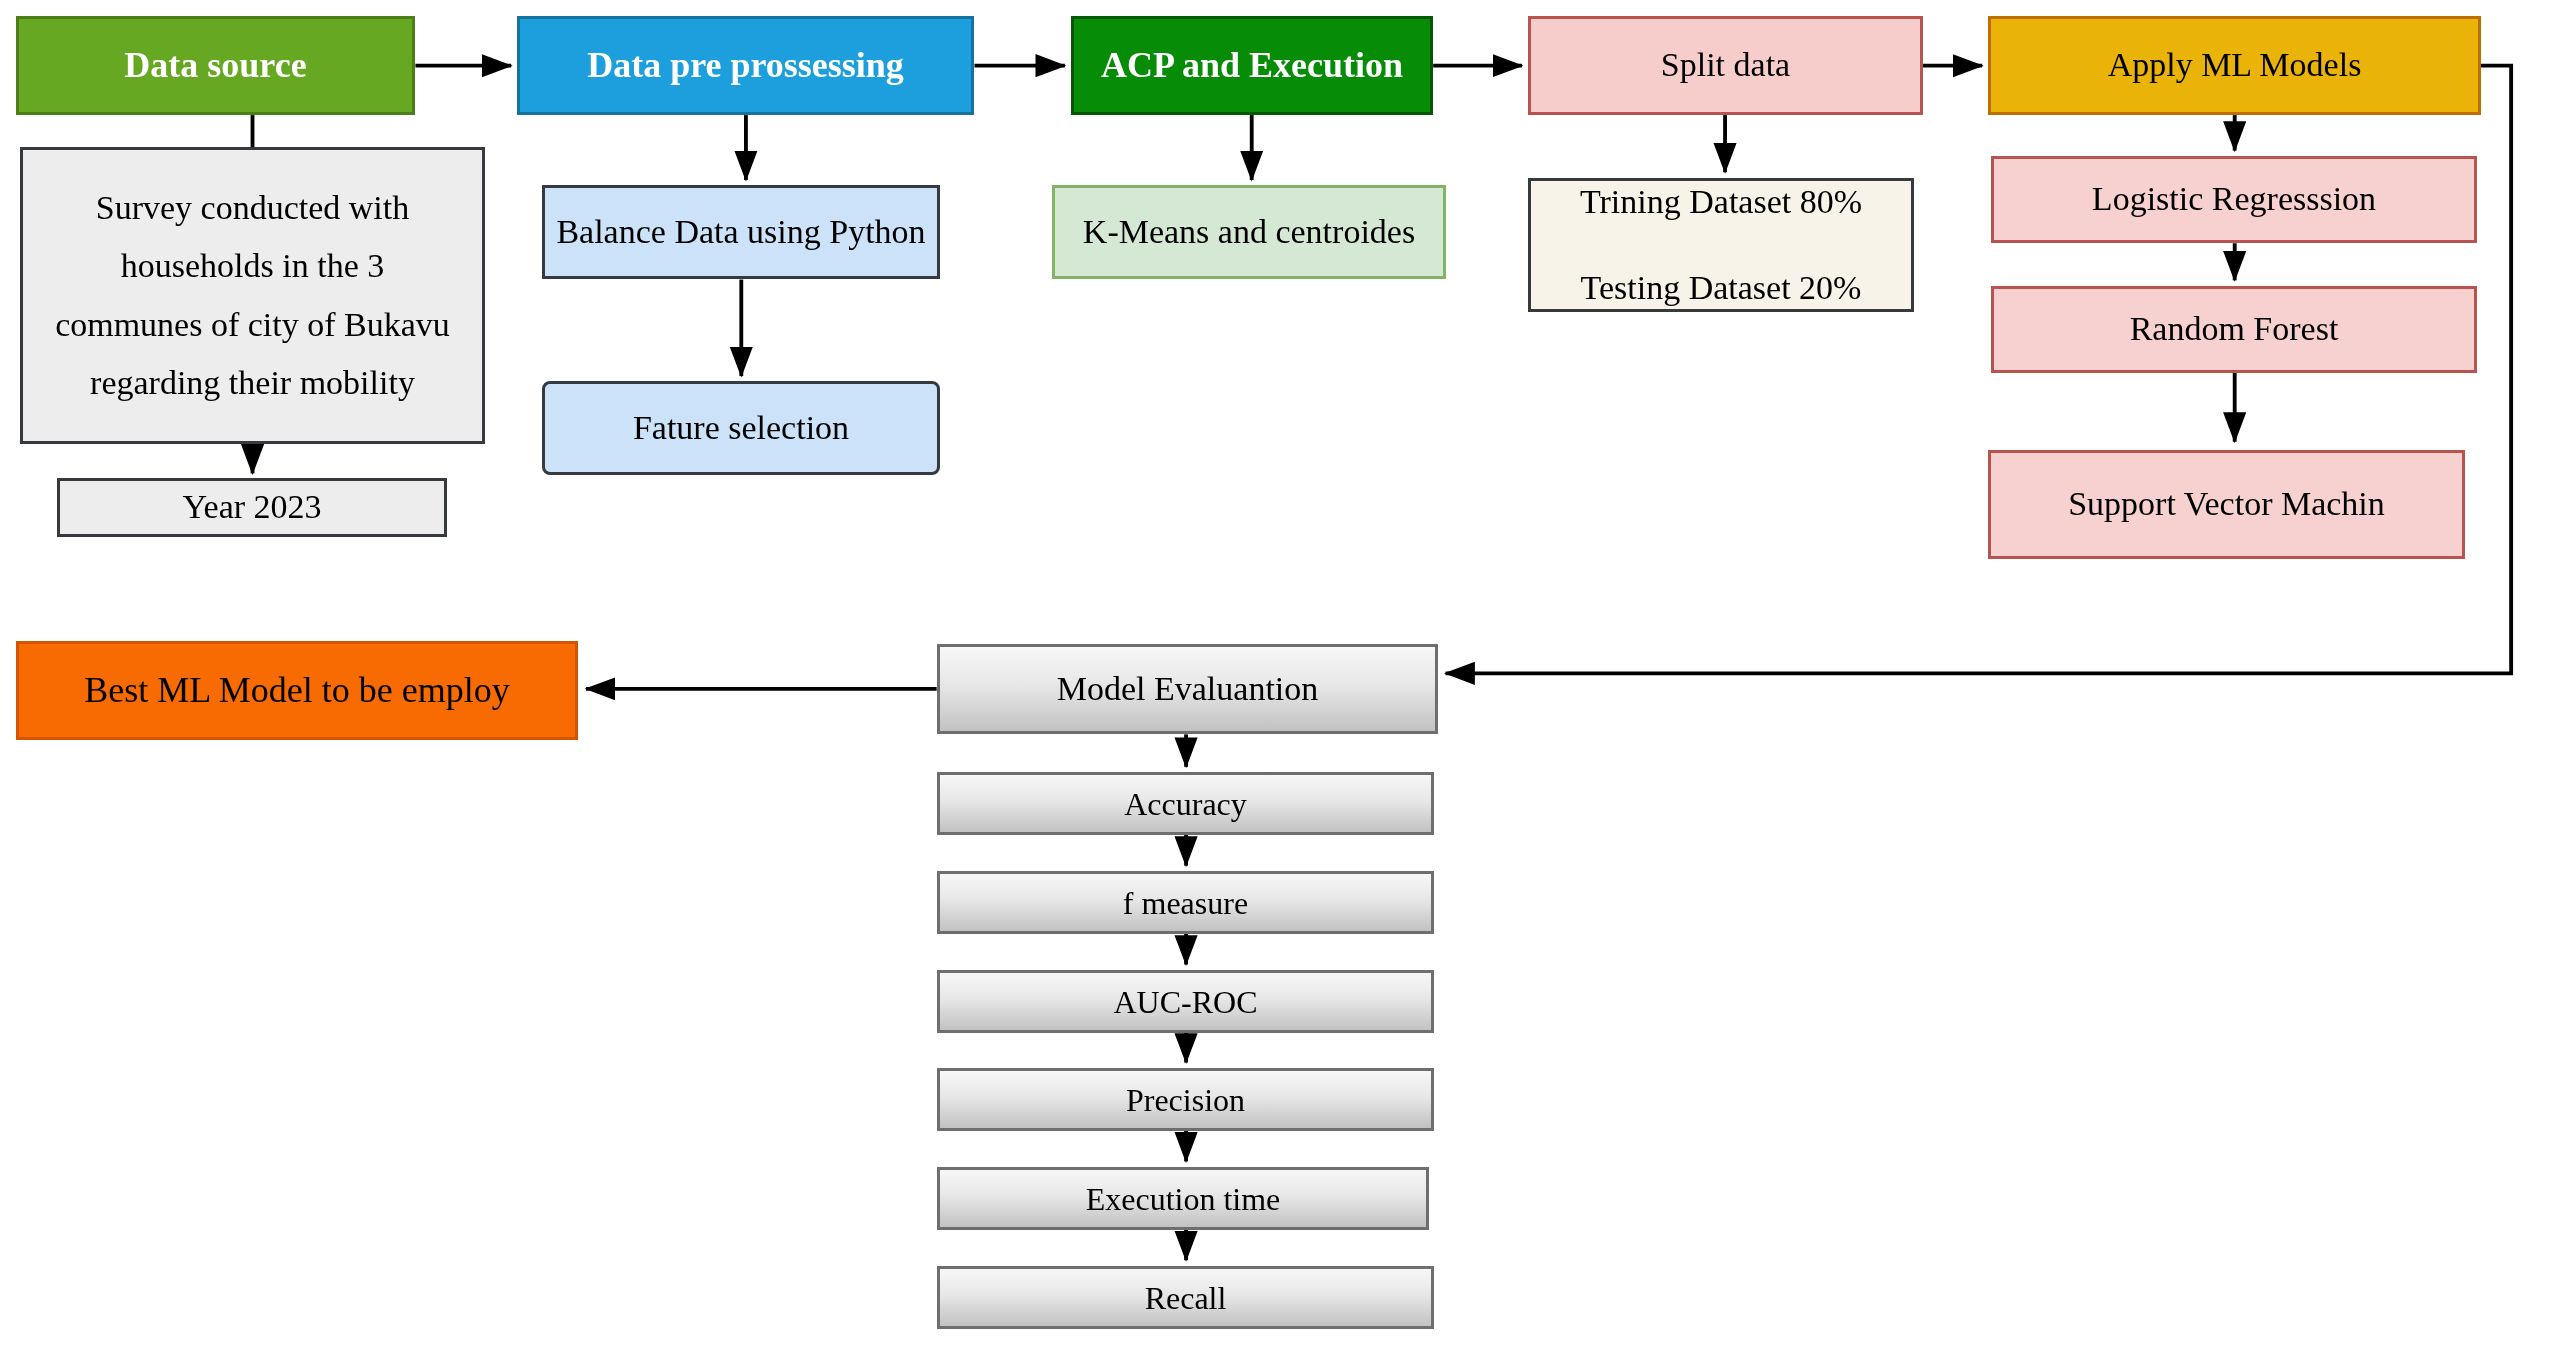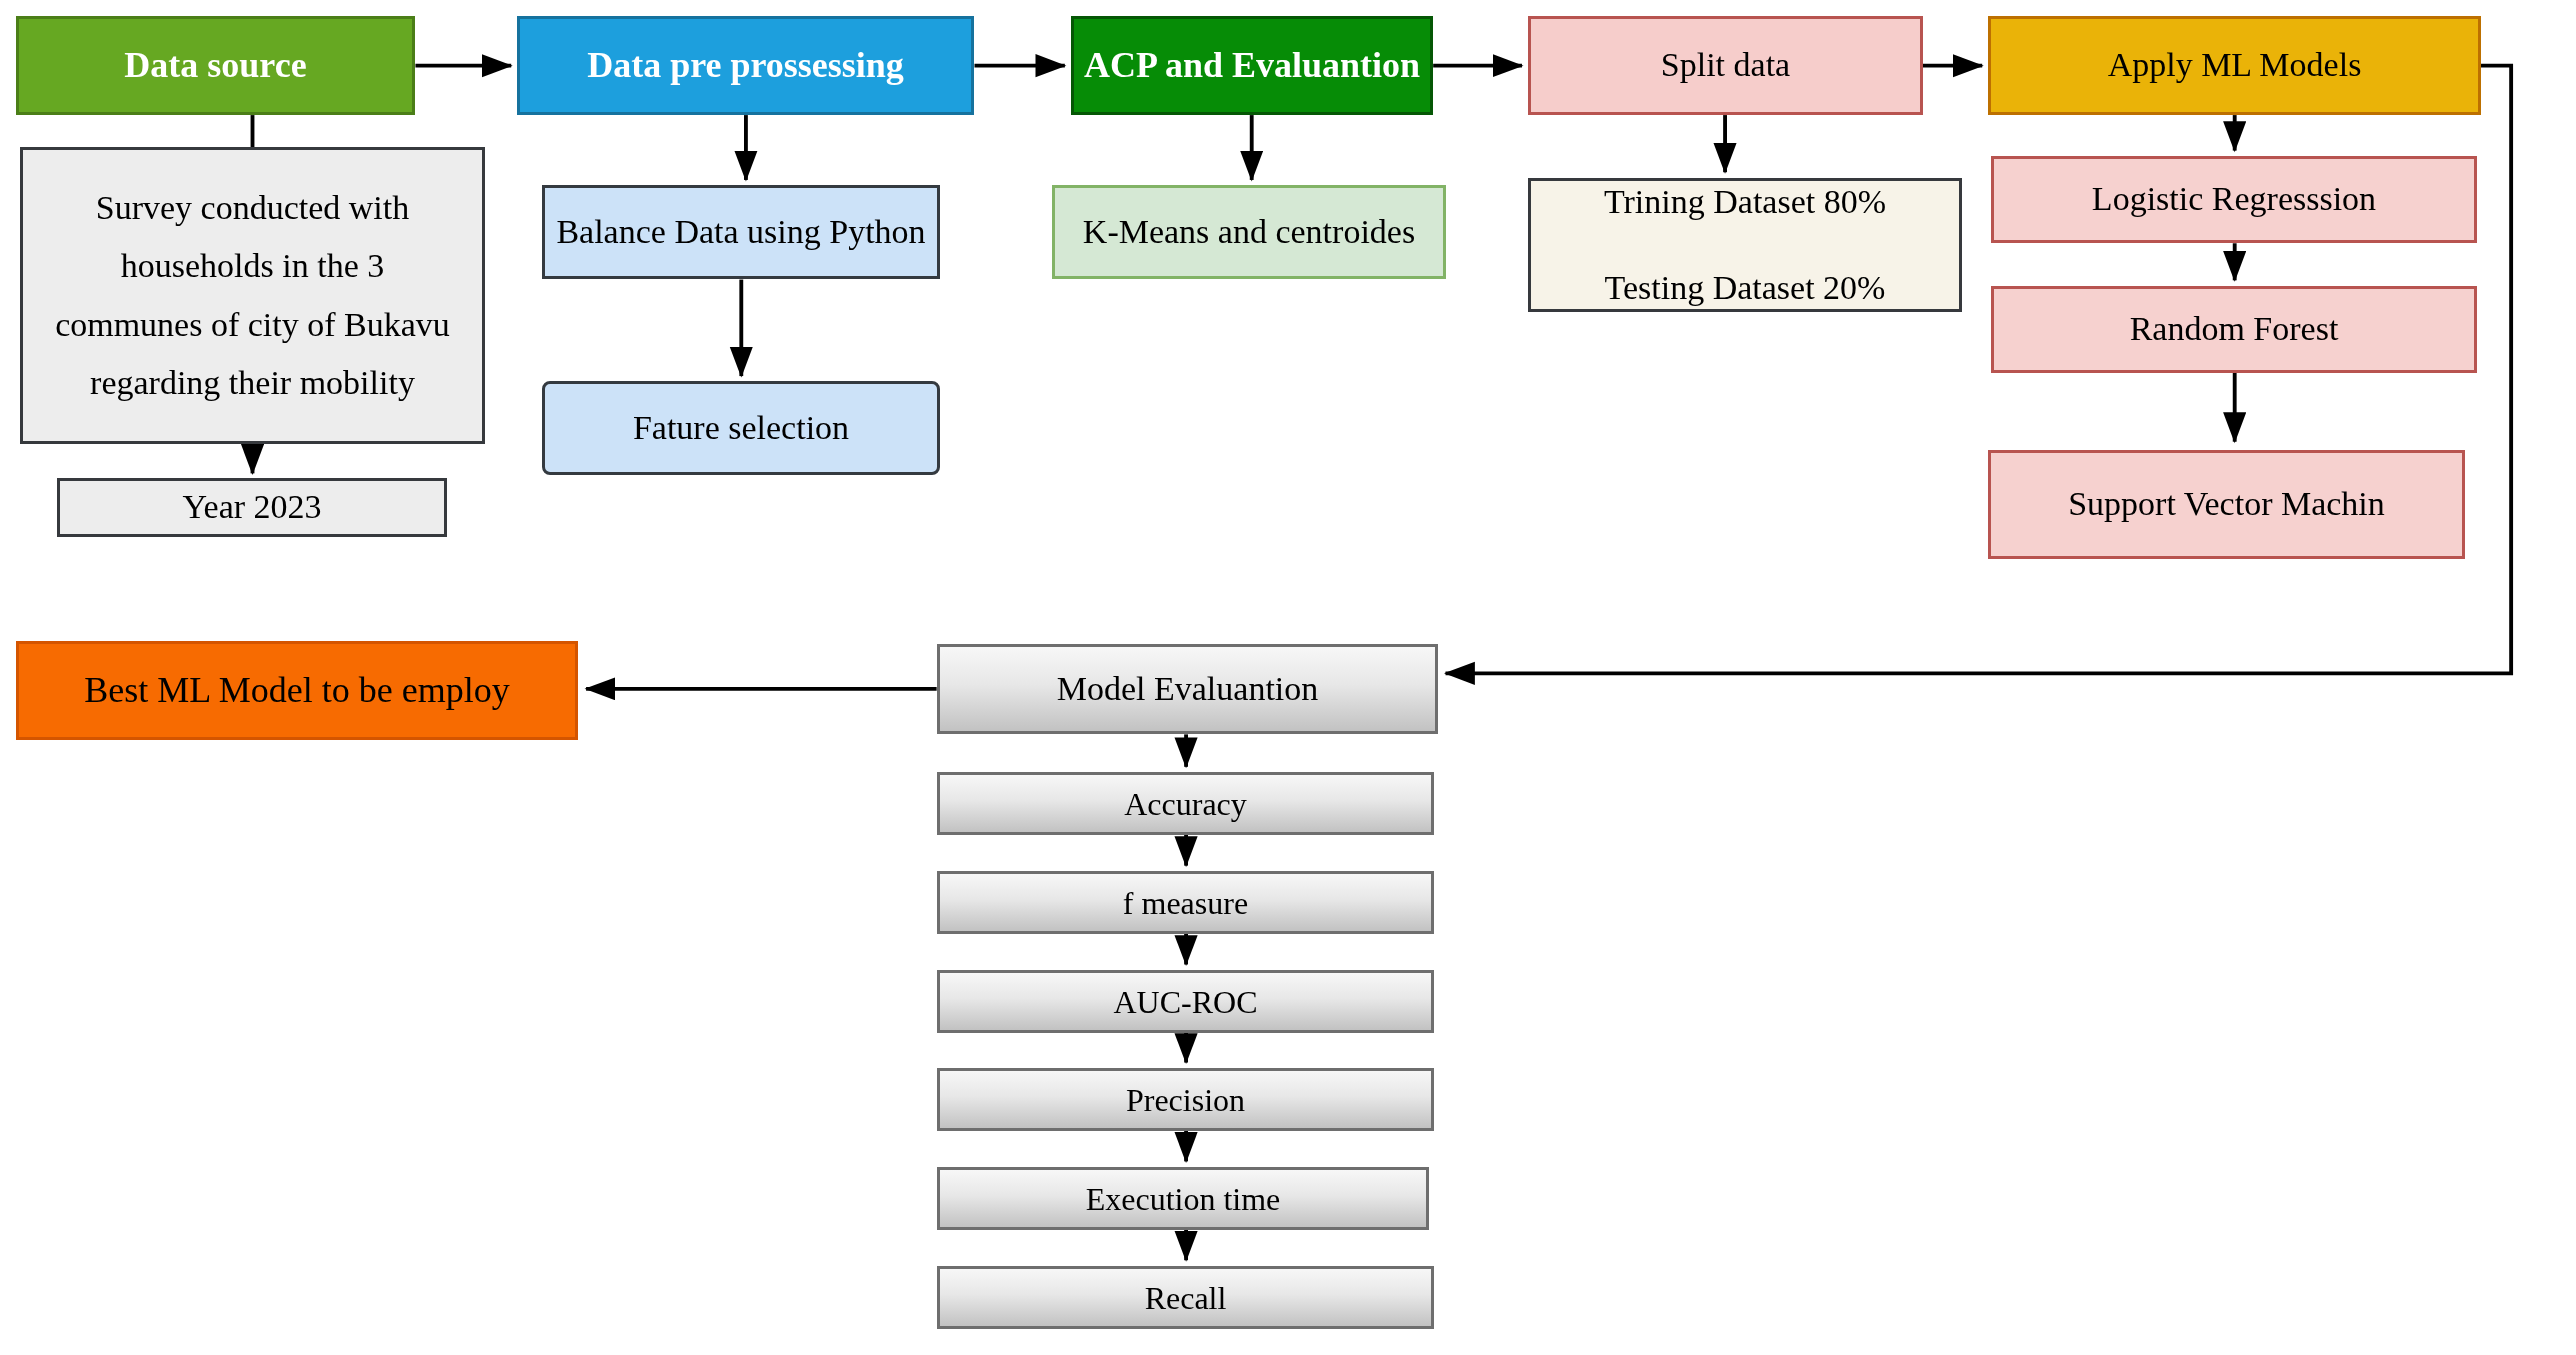--- a/index.html
+++ b/index.html
@@ -64,33 +64,33 @@
   <line x1="1536" y1="951" x2="1536" y2="993" marker-end="url(#ah)"></line>
   <line x1="1536" y1="1081" x2="1536" y2="1121" marker-end="url(#ah)"></line>
   <line x1="1536" y1="1209" x2="1536" y2="1249" marker-end="url(#ah)"></line>
   <line x1="1536" y1="1337" x2="1536" y2="1376" marker-end="url(#ah)"></line>
   <line x1="1536" y1="1464" x2="1536" y2="1504" marker-end="url(#ah)"></line>
   <line x1="1536" y1="1592" x2="1536" y2="1632" marker-end="url(#ah)"></line>
 </svg>
 
 <div class="node green hdr" style="left:16px;top:16px;width:399px;height:99px;">Data source</div>
 <div class="node blue hdr" style="left:517px;top:16px;width:457px;height:99px;">Data pre prossessing</div>
-<div class="node dgreen hdr" style="left:1071px;top:16px;width:362px;height:99px;">ACP and Evaluantion</div>
+<div class="node dgreen hdr" style="left:1071px;top:16px;width:362px;height:99px;">ACP and Execution</div>
 <div class="node pink" style="left:1528px;top:16px;width:395px;height:99px;">Split data</div>
 <div class="node amber" style="left:1988px;top:16px;width:493px;height:99px;">Apply ML Models</div>
 
 <div class="node lgray survey-text" style="left:20px;top:147px;width:465px;height:297px;">Survey conducted  with households in the 3 communes of city of Bukavu regarding their mobility</div>
 <div class="node lgray" style="left:57px;top:478px;width:390px;height:59px;">Year 2023</div>
 
 <div class="node lblue" style="left:542px;top:185px;width:398px;height:94px;">Balance Data using Python</div>
 <div class="node lblue" style="left:542px;top:381px;width:398px;height:94px;border-radius:8px;">Fature selection</div>
 
 <div class="node lgreen" style="left:1052px;top:185px;width:394px;height:94px;">K-Means and centroides</div>
 
-<div class="node beige" style="left:1528px;top:178px;width:434px;height:134px;flex-direction:column;gap:44px;">
+<div class="node beige" style="left:1528px;top:178px;width:386px;height:134px;flex-direction:column;gap:44px;">
   <div>Trining Dataset 80%</div>
   <div>Testing Dataset 20%</div>
 </div>
 
 <div class="node pink2" style="left:1991px;top:156px;width:486px;height:87px;">Logistic Regresssion</div>
 <div class="node pink2" style="left:1991px;top:286px;width:486px;height:87px;">Random Forest</div>
 <div class="node pink2" style="left:1988px;top:450px;width:477px;height:109px;">Support Vector Machin</div>
 
 <div class="node orange" style="left:16px;top:641px;width:562px;height:99px;">Best ML Model to be employ</div>
 

